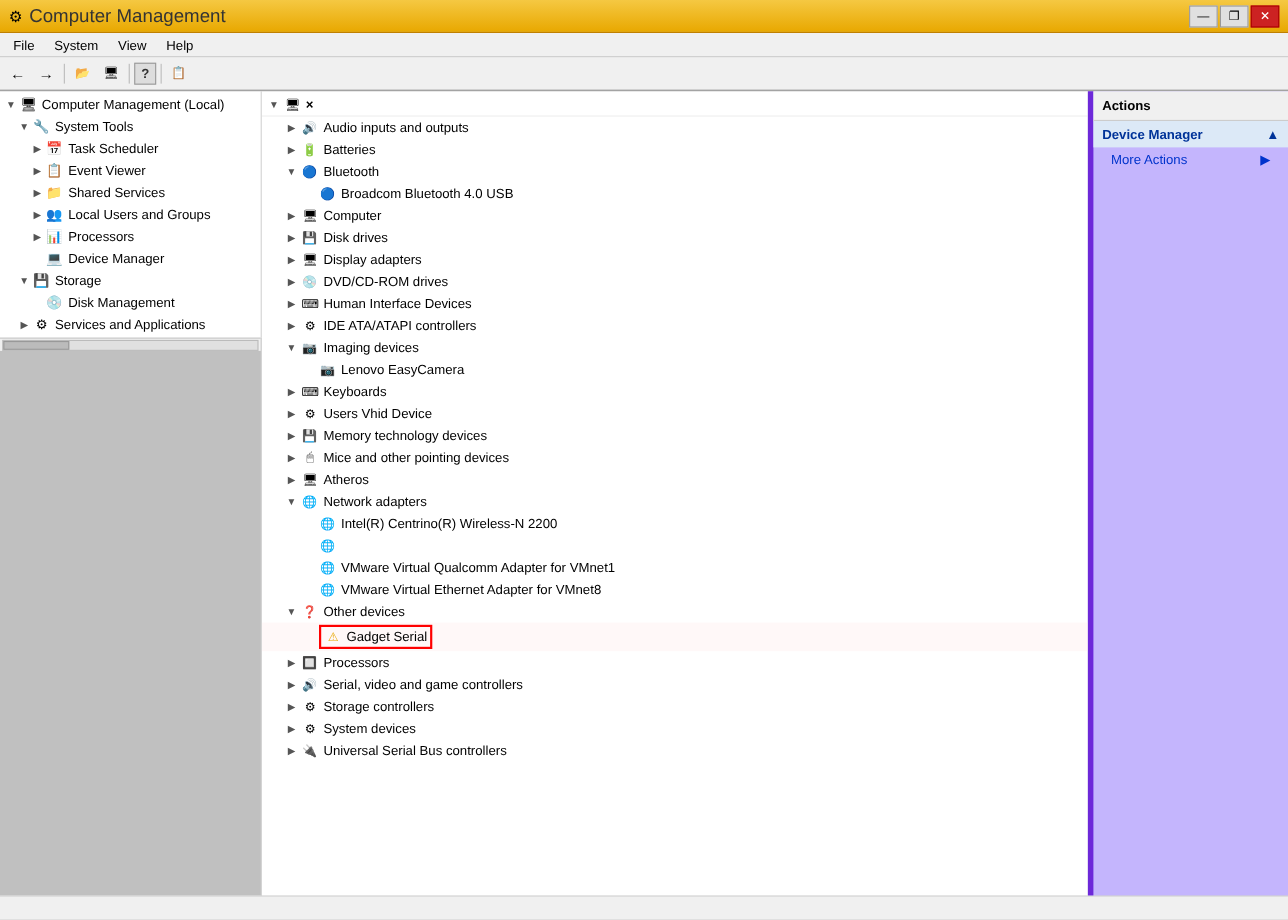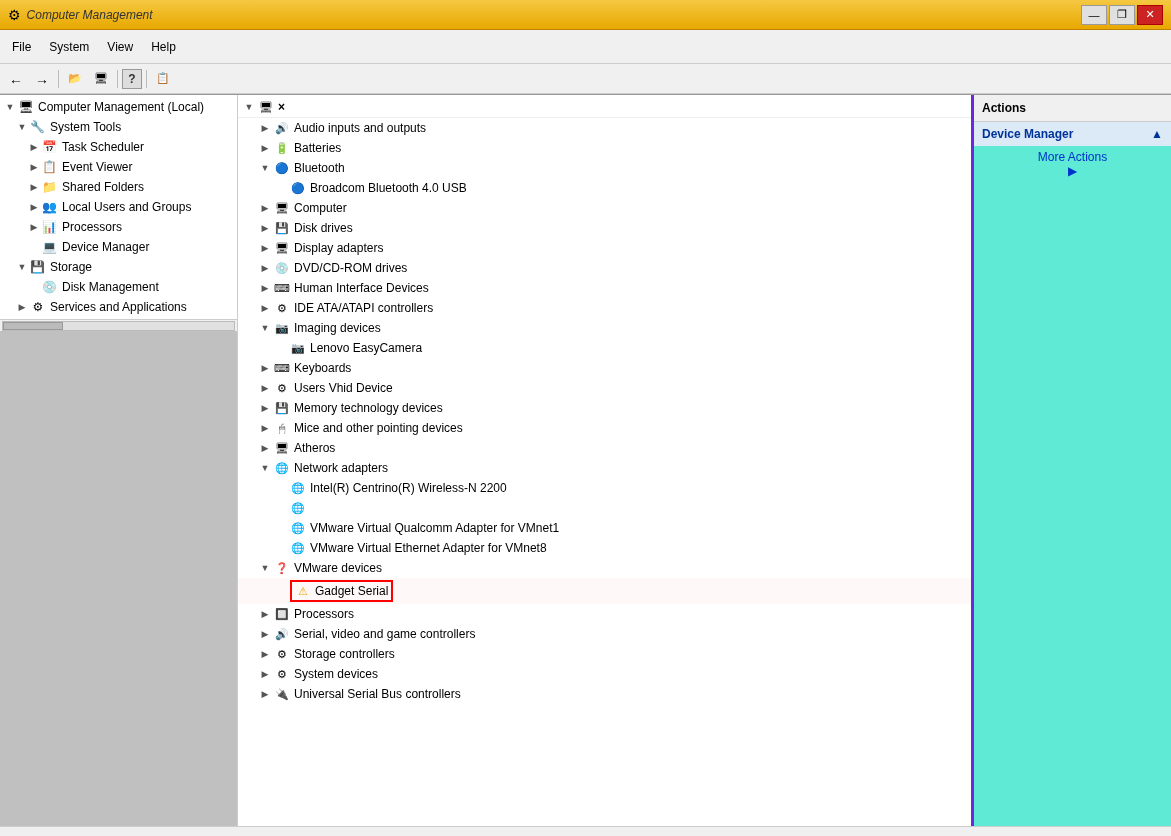--- a/index.html
+++ b/index.html
@@ -21,24 +21,23 @@
       justify-content: space-between;
       padding: 0 8px;
       border-bottom: 1px solid #c08000;
     }
     .title-bar-left {
       display: flex;
       align-items: center;
       gap: 6px;
     }
     .title-bar-title {
-      font-size: 12px;
+      font-size: 17px;
       color: #333;
       font-weight: normal;
-      font-style: italic;
     }
     .title-bar-controls {
       display: flex;
       gap: 2px;
     }
     .title-btn {
       width: 26px;
       height: 20px;
       display: flex;
       align-items: center;
@@ -50,21 +49,21 @@
     }
     .title-btn.close {
       background: #cc2222;
       color: white;
       border-color: #aa0000;
     }
 
     
     .menu-bar {
       background: #f0f0f0;
-      height: 34px;
+      height: 22px;
       display: flex;
       align-items: center;
       padding: 0 4px;
       border-bottom: 1px solid #ccc;
       gap: 2px;
     }
     .menu-item {
       padding: 2px 8px;
       cursor: pointer;
       font-size: 12px;
@@ -177,23 +176,23 @@
       align-items: center;
       justify-content: center;
       flex-shrink: 0;
       font-size: 11px;
     }
     .indent-d1 { padding-left: 20px; }
     .indent-d2 { padding-left: 36px; }
 
     
     .actions-panel {
-      width: 200px;
-      background: #5eead4;
-      border-left: 3px solid #6d28d9;
+      width: 182px;
+      background: #c4b5fd;
+      border-left: 5px solid #6d28d9;
       padding: 0;
     }
     .actions-header {
       background: #f0f0f0;
       padding: 6px 8px;
       font-weight: bold;
       font-size: 12px;
       border-bottom: 1px solid #ccc;
     }
     .actions-section-title {
@@ -208,21 +207,20 @@
       cursor: pointer;
     }
     .actions-link {
       padding: 4px 16px;
       font-size: 12px;
       color: #0033cc;
       cursor: pointer;
       display: flex;
       align-items: center;
       justify-content: space-between;
-      flex-direction: column;
     }
 
     
     .status-bar {
       height: 22px;
       background: #f0f0f0;
       border-top: 1px solid #ccc;
       display: flex;
       align-items: center;
       padding: 0 8px;
@@ -341,21 +339,21 @@
 
       <div class="tree-item indent-2">
         <span class="expander">▶</span>
         <span class="icon">📋</span>
         <span>Event Viewer</span>
       </div>
 
       <div class="tree-item indent-2">
         <span class="expander">▶</span>
         <span class="icon">📁</span>
-        <span>Shared Folders</span>
+        <span>Shared Services</span>
       </div>
 
       <div class="tree-item indent-2">
         <span class="expander">▶</span>
         <span class="icon">👥</span>
         <span>Local Users and Groups</span>
       </div>
 
       <div class="tree-item indent-2">
         <span class="expander">▶</span>
@@ -531,21 +529,21 @@
 
     <div class="device-item indent-d2">
       <span class="expander" style="visibility:hidden;">▶</span>
       <span class="icon">🌐</span>
       <span>VMware Virtual Ethernet Adapter for VMnet8</span>
     </div>
 
     <div class="device-item indent-d1">
       <span class="expander">▼</span>
       <span class="icon">❓</span>
-      <span>VMware devices</span>
+      <span>Other devices</span>
     </div>
 
     <div class="device-item indent-d2" style="background: #fff8f8;">
       <span class="expander" style="visibility:hidden;">▶</span>
       <span class="gadget-serial-box">
         <span class="icon" style="color:#e8a800;">⚠</span>
         <span>Gadget Serial</span>
       </span>
     </div>
 

